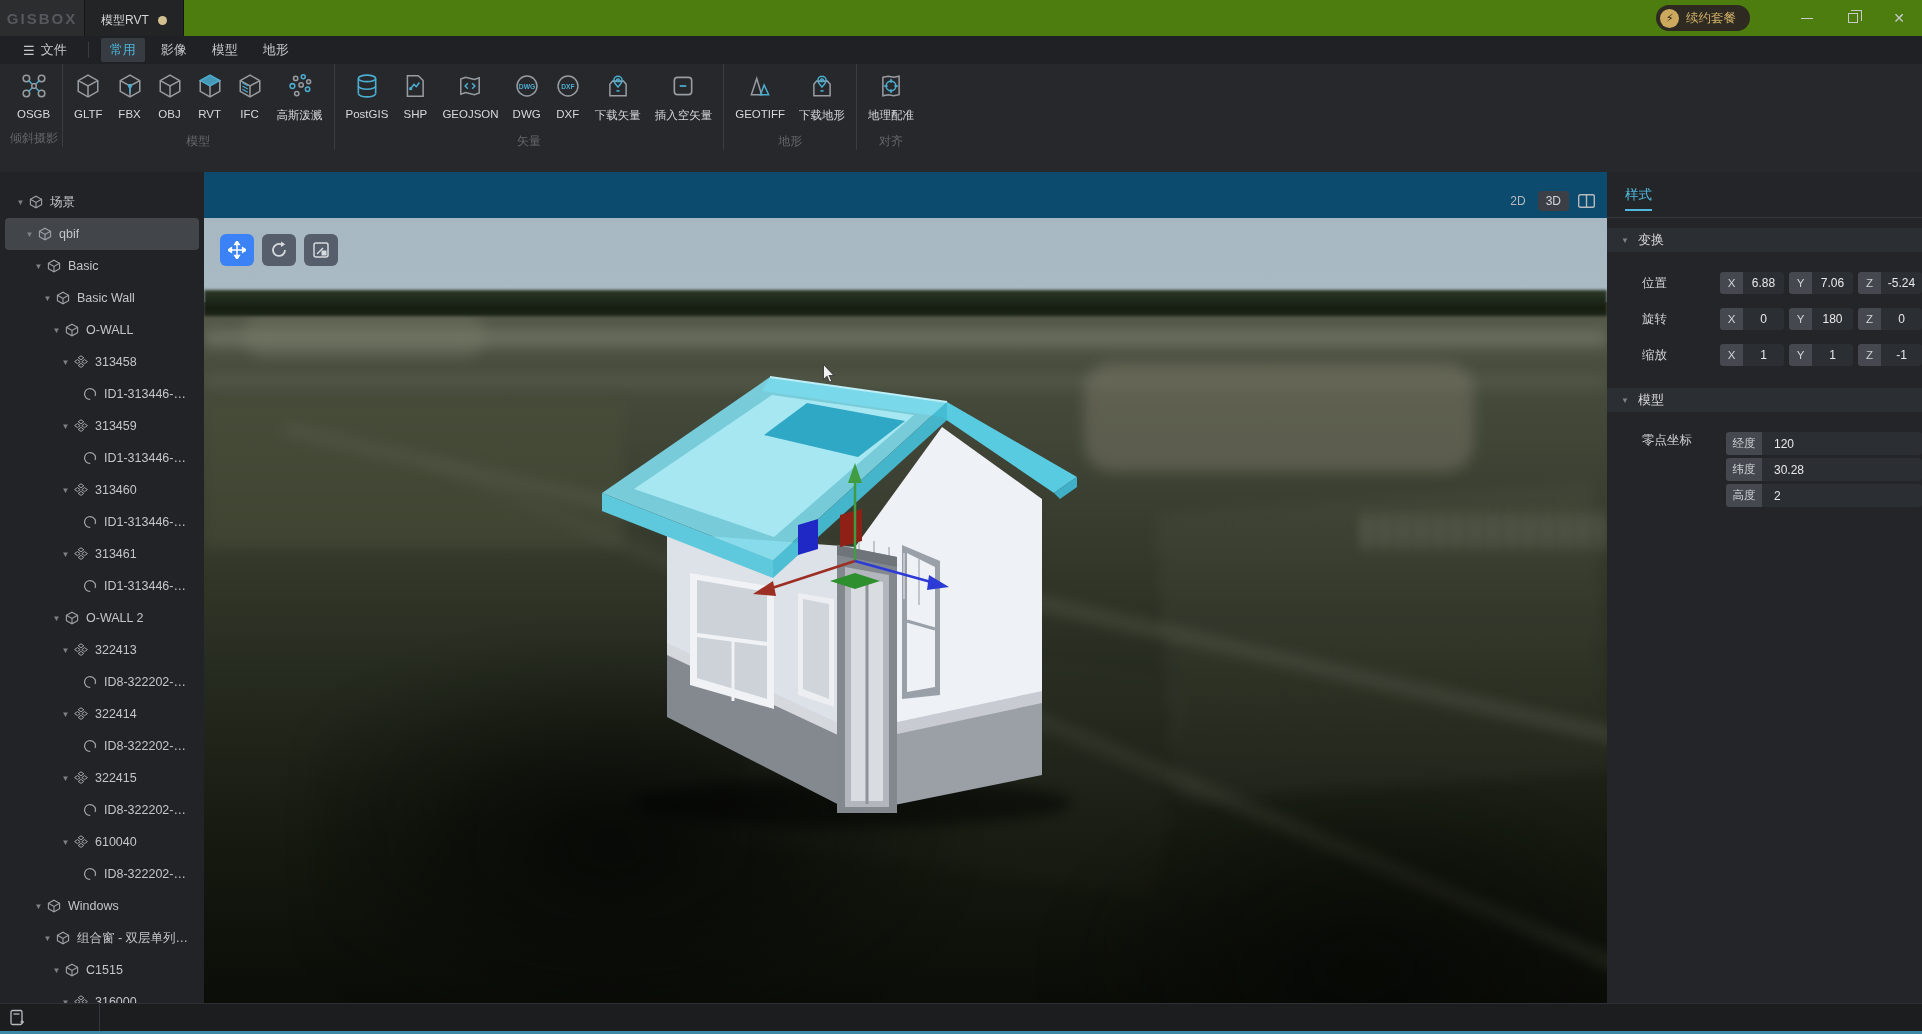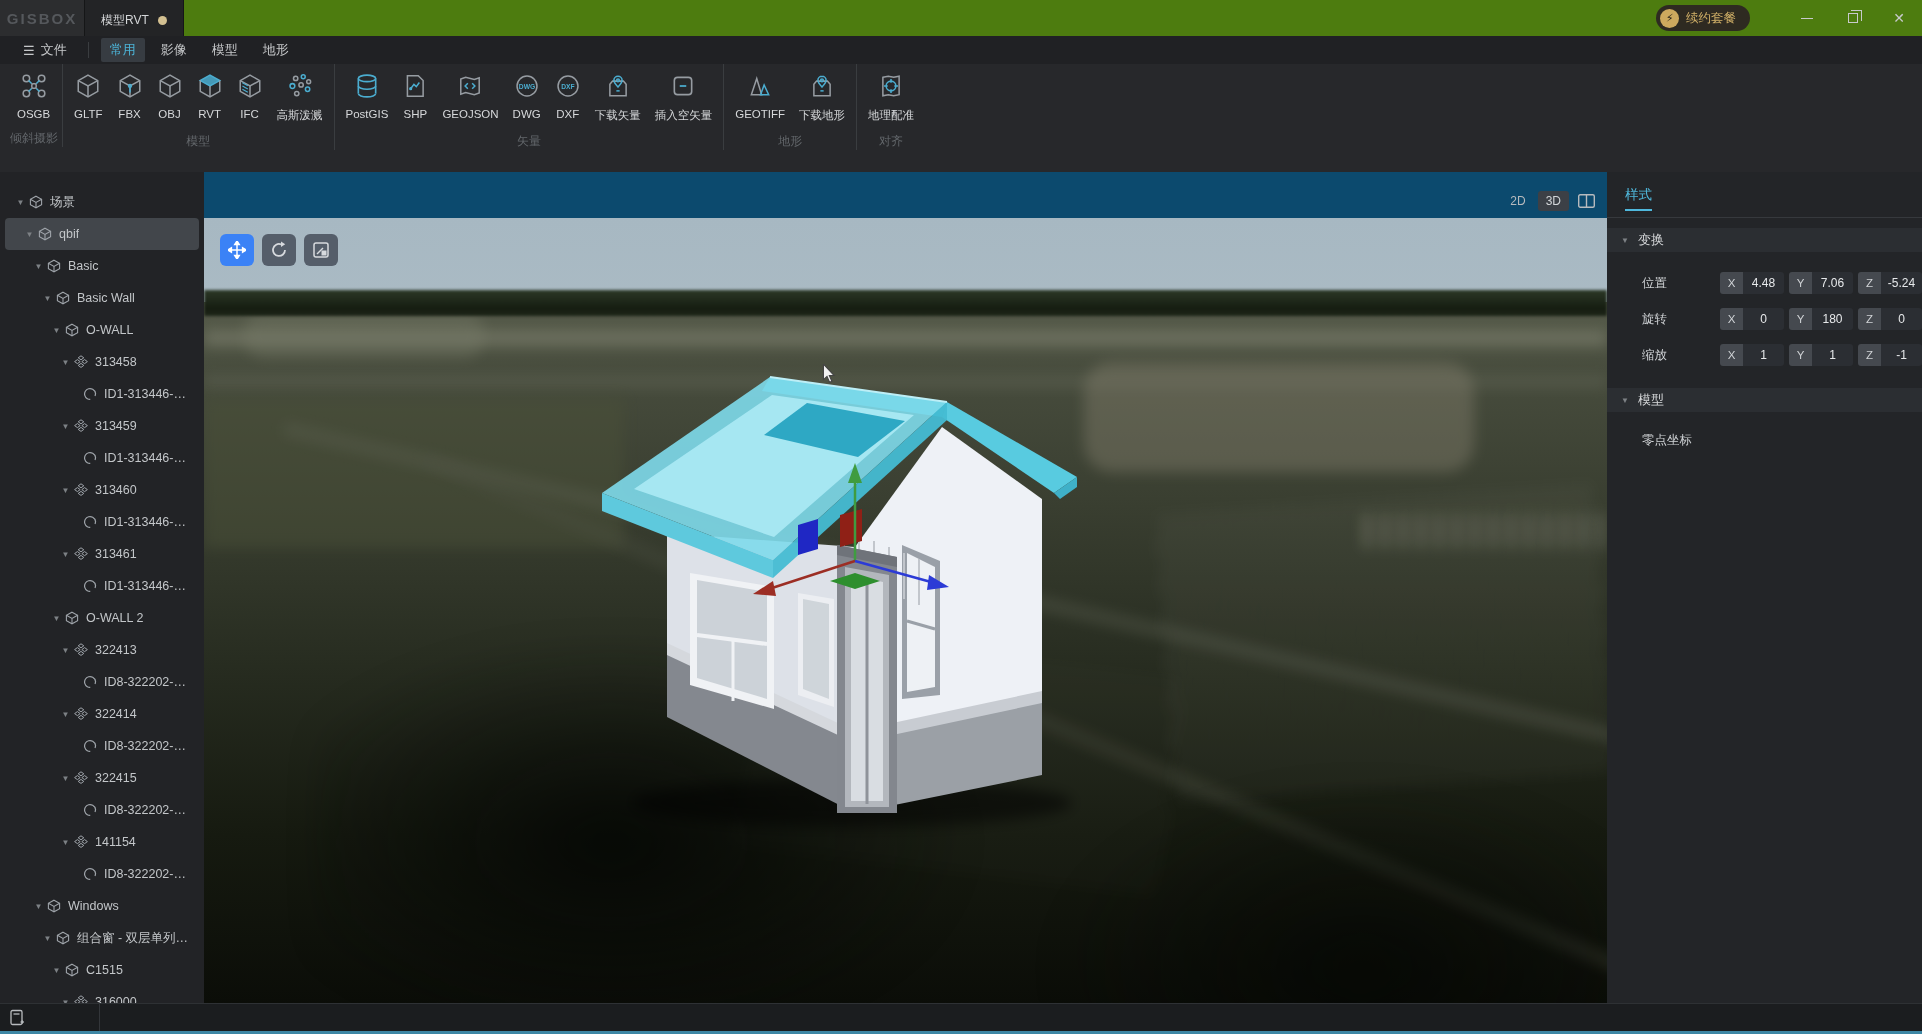--- a/index.html
+++ b/index.html
@@ -534,21 +534,21 @@
     <div class="tree-row" style="padding-left: 54px;">
       <span class="tri">▼</span>
       <span class="tree-ic">
         <svg width="14" height="14" viewBox="0 0 14 14" fill="none" stroke="#9fa4aa" stroke-width="1">
    <path d="M7 0.8 L9.8 2.8 L7 4.8 L4.2 2.8 Z"></path>
           <path d="M3.4 4.6 L6.2 6.6 L3.4 8.6 L0.6 6.6 Z"></path>
    <path d="M10.6 4.6 L13.4 6.6 L10.6 8.6 L7.8 6.6 Z"></path>
           <path d="M7 8.4 L9.8 10.4 L7 12.4 L4.2 10.4 Z"></path>
         </svg>
       </span>
-      <span class="tree-label">141154</span>
+      <span class="tree-label">610040</span>
     </div>
     <div class="tree-row" style="padding-left: 63px;">
       <span class="tri"></span>
       <span class="tree-ic">
         <svg width="14" height="14" viewBox="0 0 14 14" fill="none" stroke="#9fa4aa" stroke-width="1.2">
    <circle cx="7" cy="7" r="5.4" stroke-dasharray="24 6" transform="rotate(120 7 7)"></circle>
         </svg>
       </span>
       <span class="tree-label">ID8-322202-…</span>
     </div>
@@ -732,21 +732,21 @@
   <div class="sec-header">
     <span class="tri">▼</span>
     <span>变换</span>
   </div>
   <div id="transform-rows">
       <div class="p-row first">
         <span class="p-label">位置</span>
         <div class="chips">
           <div class="chip">
             <span class="ck">X</span>
-            <span class="cv">4.48</span>
+            <span class="cv">6.88</span>
           </div>
           <div class="chip">
             <span class="ck">Y</span>
             <span class="cv">7.06</span>
           </div>
           <div class="chip">
             <span class="ck">Z</span>
             <span class="cv">-5.24</span>
           </div>
         </div>
@@ -786,20 +786,34 @@
         </div>
       </div>
     </div>
 
   <div class="sec-header" style="margin-top:22px;">
     <span class="tri">▼</span>
     <span>模型</span>
   </div>
   <div class="p-row first" id="mrow">
     <span class="p-label">零点坐标</span>
+    <div class="fieldcol" id="model-fields">
+        <div class="fchip">
+          <span class="ck">经度</span>
+          <span class="cv">120</span>
+        </div>
+        <div class="fchip">
+          <span class="ck">纬度</span>
+          <span class="cv">30.28</span>
+        </div>
+        <div class="fchip">
+          <span class="ck">高度</span>
+          <span class="cv">2</span>
+        </div>
+      </div>
   </div>
 </div>
 
 <div id="statusbar">
   <div id="sb-left">
     <svg width="16" height="18" viewBox="0 0 16 18" fill="none" stroke="#b8bbbe" stroke-width="1.3">
       <rect x="2" y="1.5" width="11" height="14" rx="1.5"></rect>
         <line x1="4.5" y1="5" x2="10.5" y2="5"></line>
       <line x1="11.5" y1="13" x2="15" y2="13"></line>
         <line x1="13.2" y1="11.2" x2="13.2" y2="14.8"></line>

